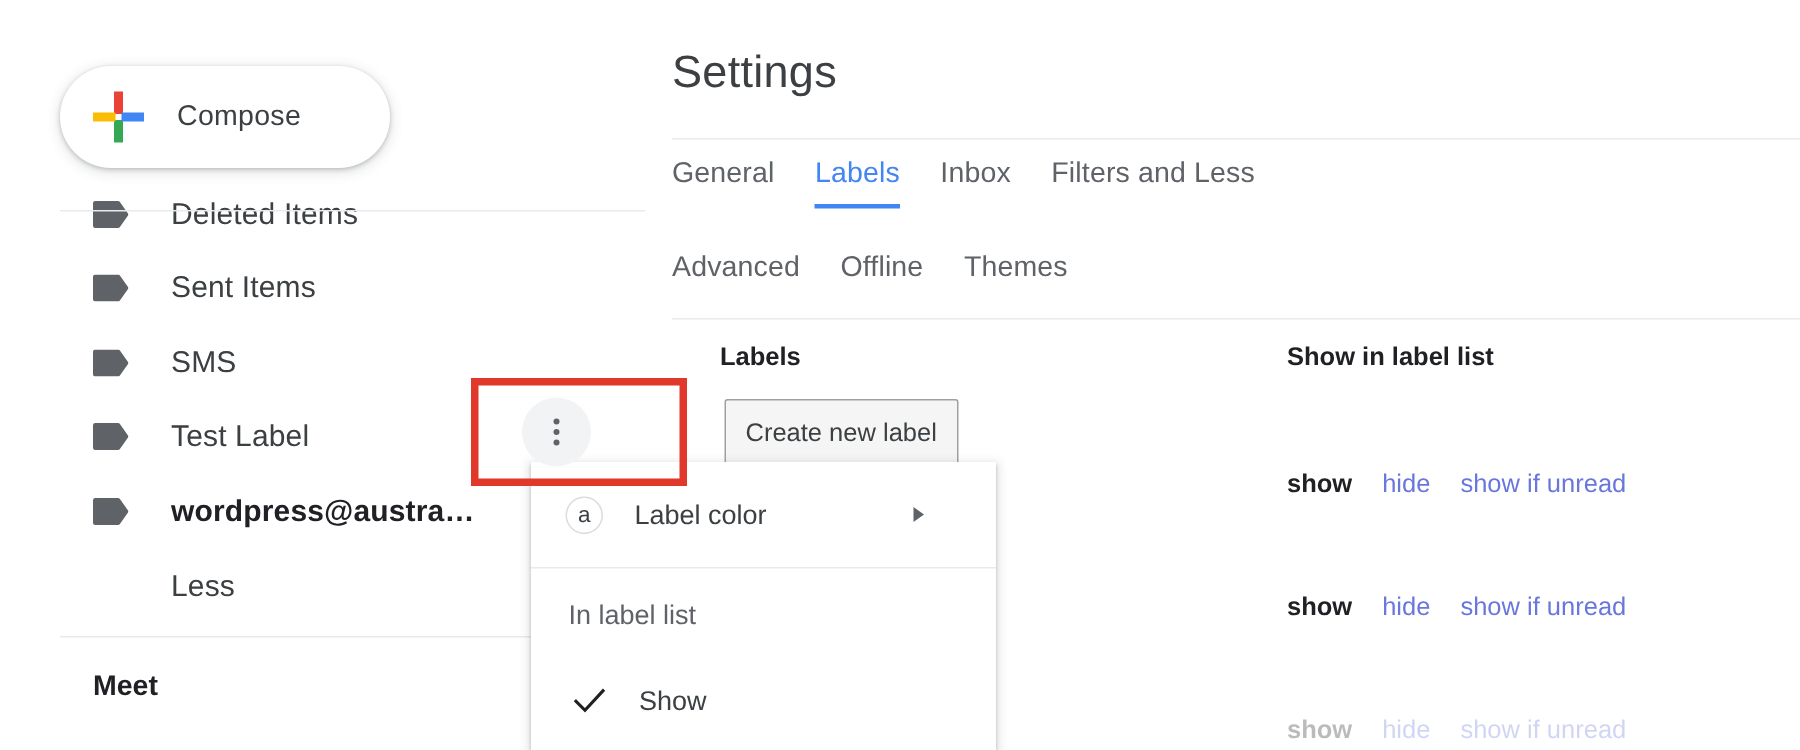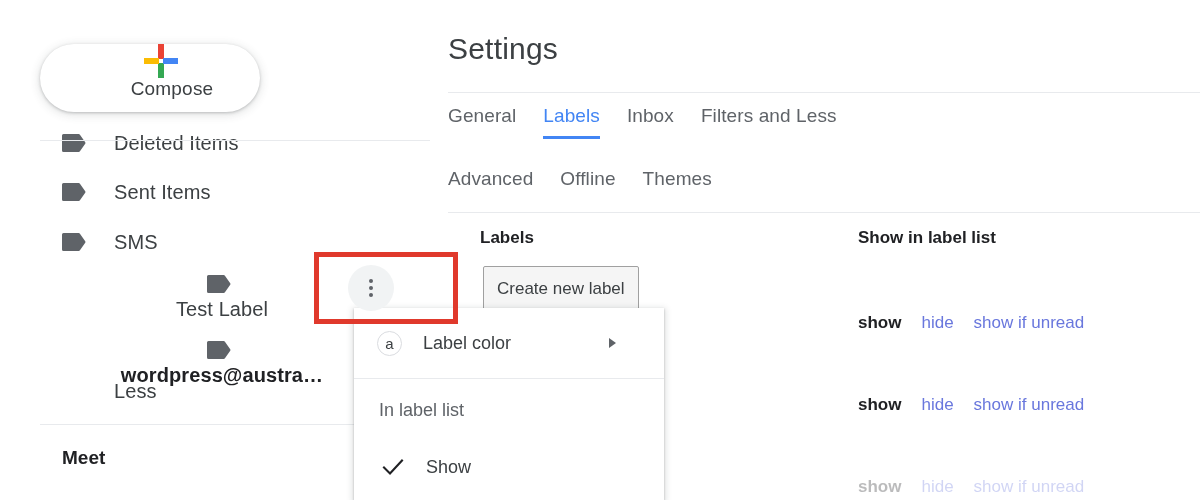--- a/index.html
+++ b/index.html
@@ -37,21 +37,20 @@
     left: 40px; top: 44px;
     width: 220px; height: 68px;
     border-radius: 34px;
     background: #ffffff;
     box-shadow: 0 1px 3px rgba(60,64,67,.28), 0 2px 8px 2px rgba(60,64,67,.12);
     display: flex;
     align-items: center;
     box-sizing: border-box;
     padding-left: 22px;
     cursor: pointer;
-    flex-direction: column;
   }
   #compose-button .plus-icon {
     width: 34px; height: 34px;
     position: relative;
     flex: none;
   }
   
   #compose-button .plus-icon i {
     position: absolute;
     display: block;
@@ -96,22 +95,22 @@
     white-space: nowrap;
     letter-spacing: .1px;
   }
   .nav-text.bold { font-weight: 700; color: #202124; }
   .nav-text.plain { margin-left: 74px; }
 
   
   #nav-row-deleted { top: 122px; }
   #nav-row-sent    { top: 171px; }
   #nav-row-sms     { top: 221px; }
-  #nav-row-test    { top: 270px; flex-direction: column; }
-  #nav-row-wp      { top: 336px; flex-direction: column; }
+  #nav-row-test    { top: 270px; }
+  #nav-row-wp      { top: 320px; }
   #nav-row-less    { top: 370px; }
 
   #meet-heading {
     position: absolute;
     left: 62px; top: 447px;
     font-size: 19px;
     font-weight: 700;
     color: #202124;
   }
 

